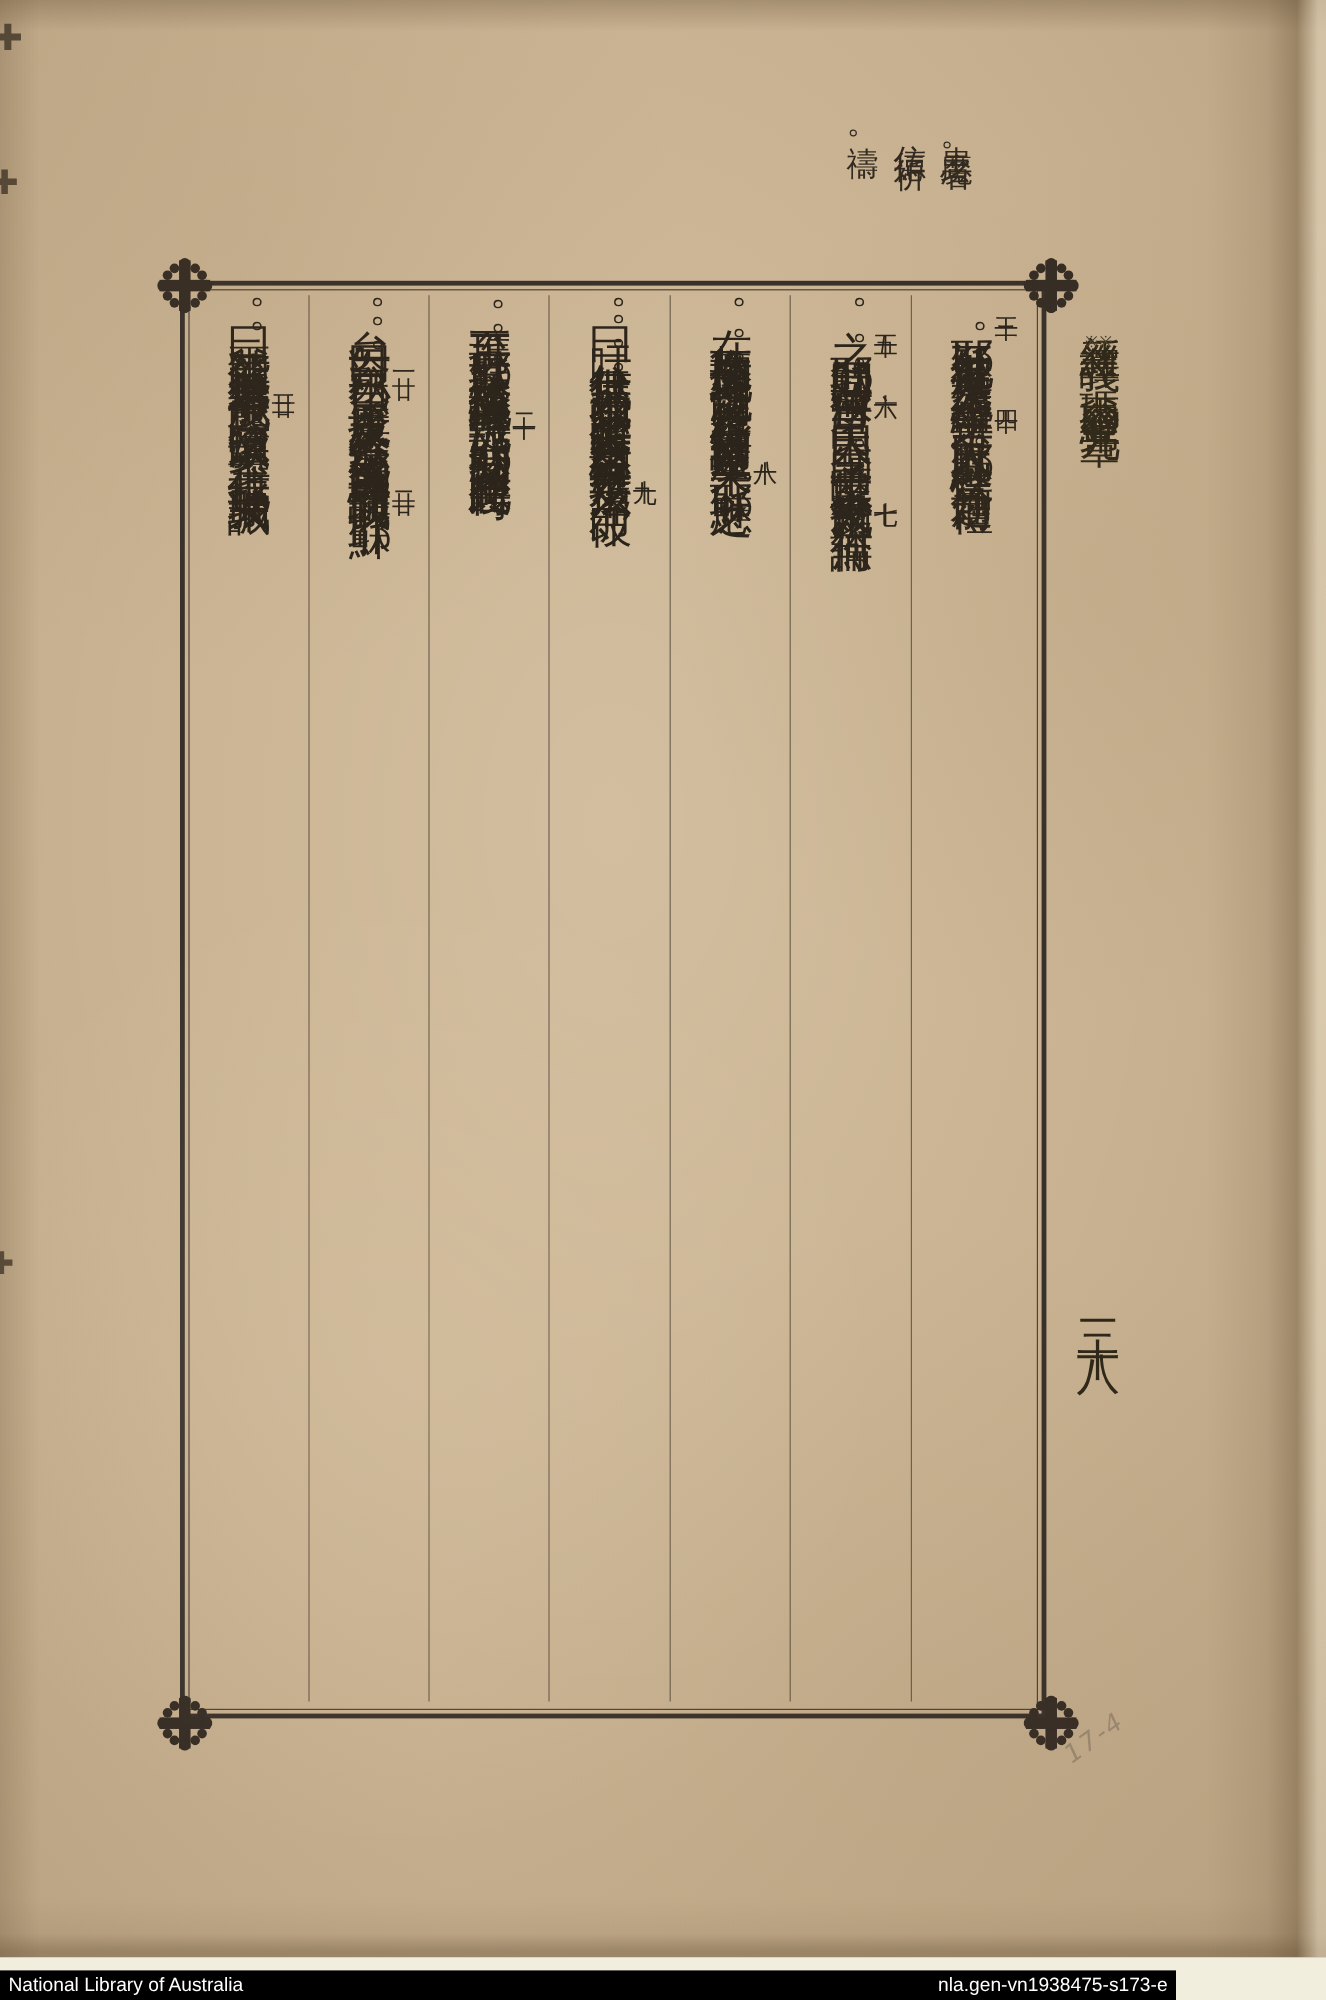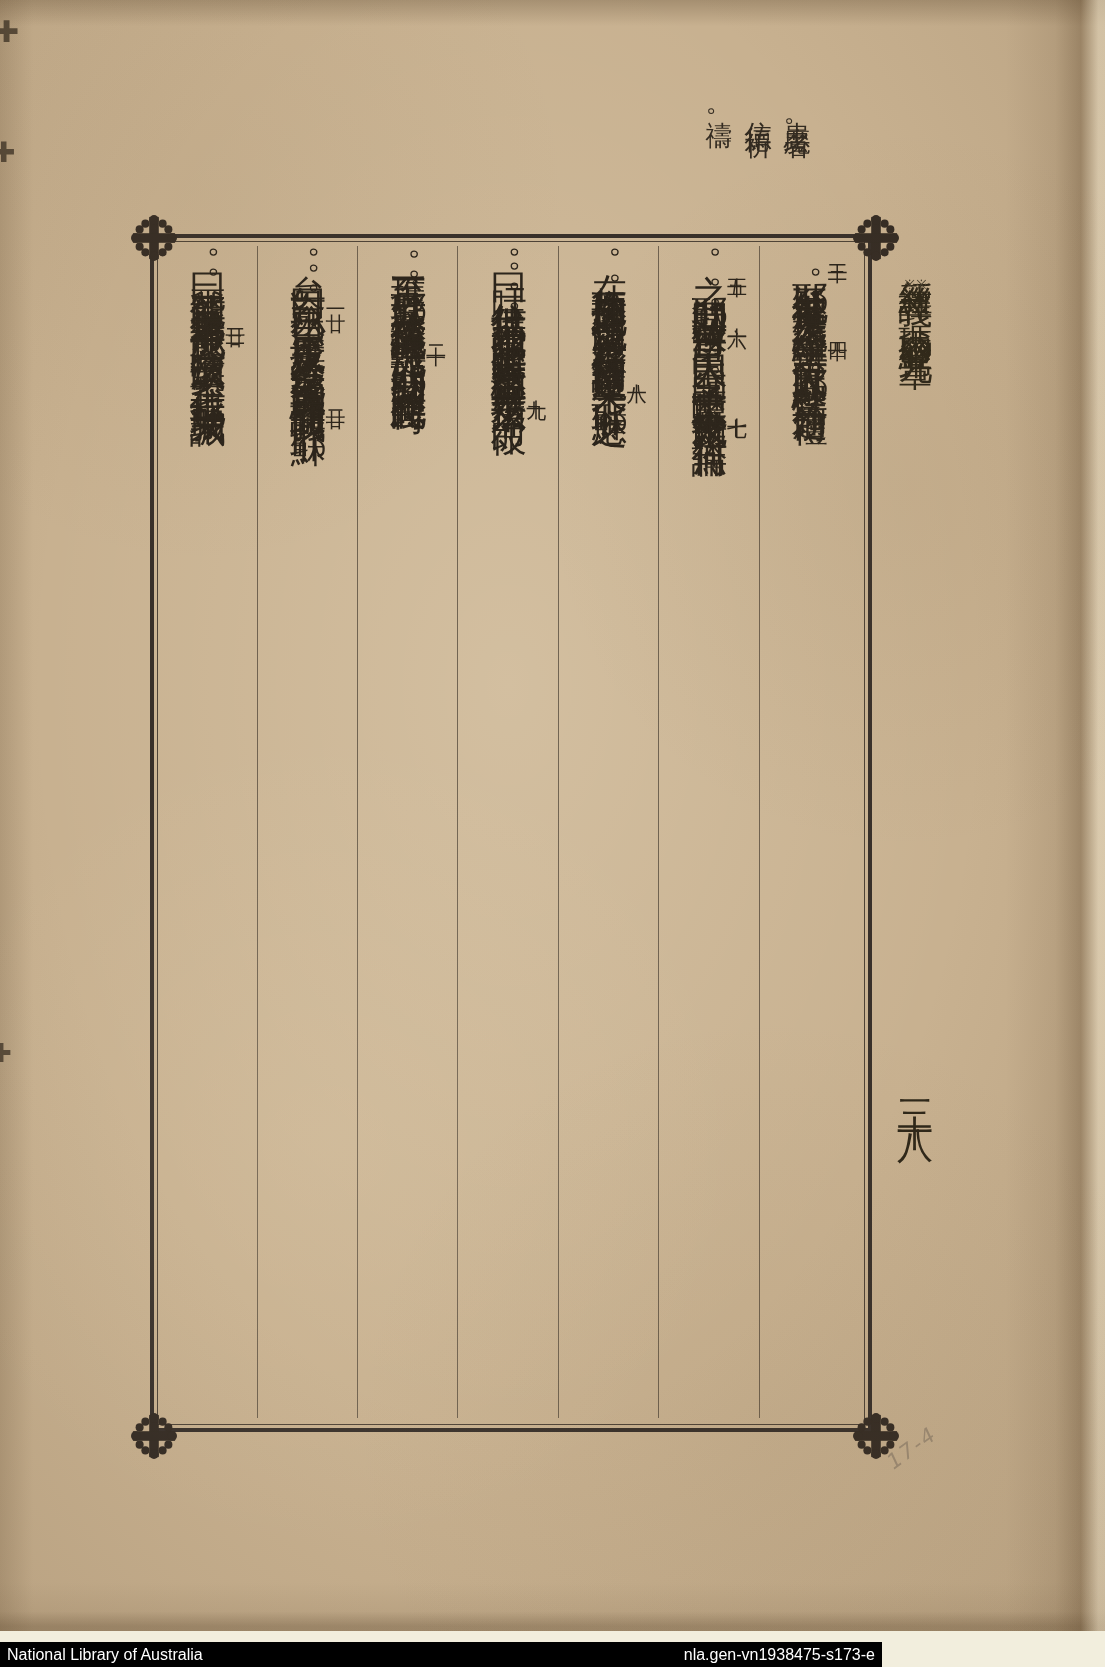--- a/index.html
+++ b/index.html
@@ -87,21 +87,21 @@
   }
   
   .pencil{
     position:absolute;left:884px;top:1436px;
     transform:rotate(-36deg);
     font-family:"DejaVu Sans",sans-serif;font-style:italic;
     font-size:21px;color:#8d7d69;opacity:.75;letter-spacing:2px;
   }
   
   .footer{
-    position:absolute;left:0;bottom:0;width:882px;height:25px;
+    position:absolute;left:0;bottom:0;width:980px;height:25px;
     background:#000;color:#fff;
     font-family:"Liberation Sans","DejaVu Sans",sans-serif;font-size:16px;
     display:flex;align-items:center;justify-content:space-between;margin-top:20px;
   }
   .footer span{padding:0 7px;white-space:nowrap;}
 </style>
 </head>
 <body>
 
 <div class="paper">

